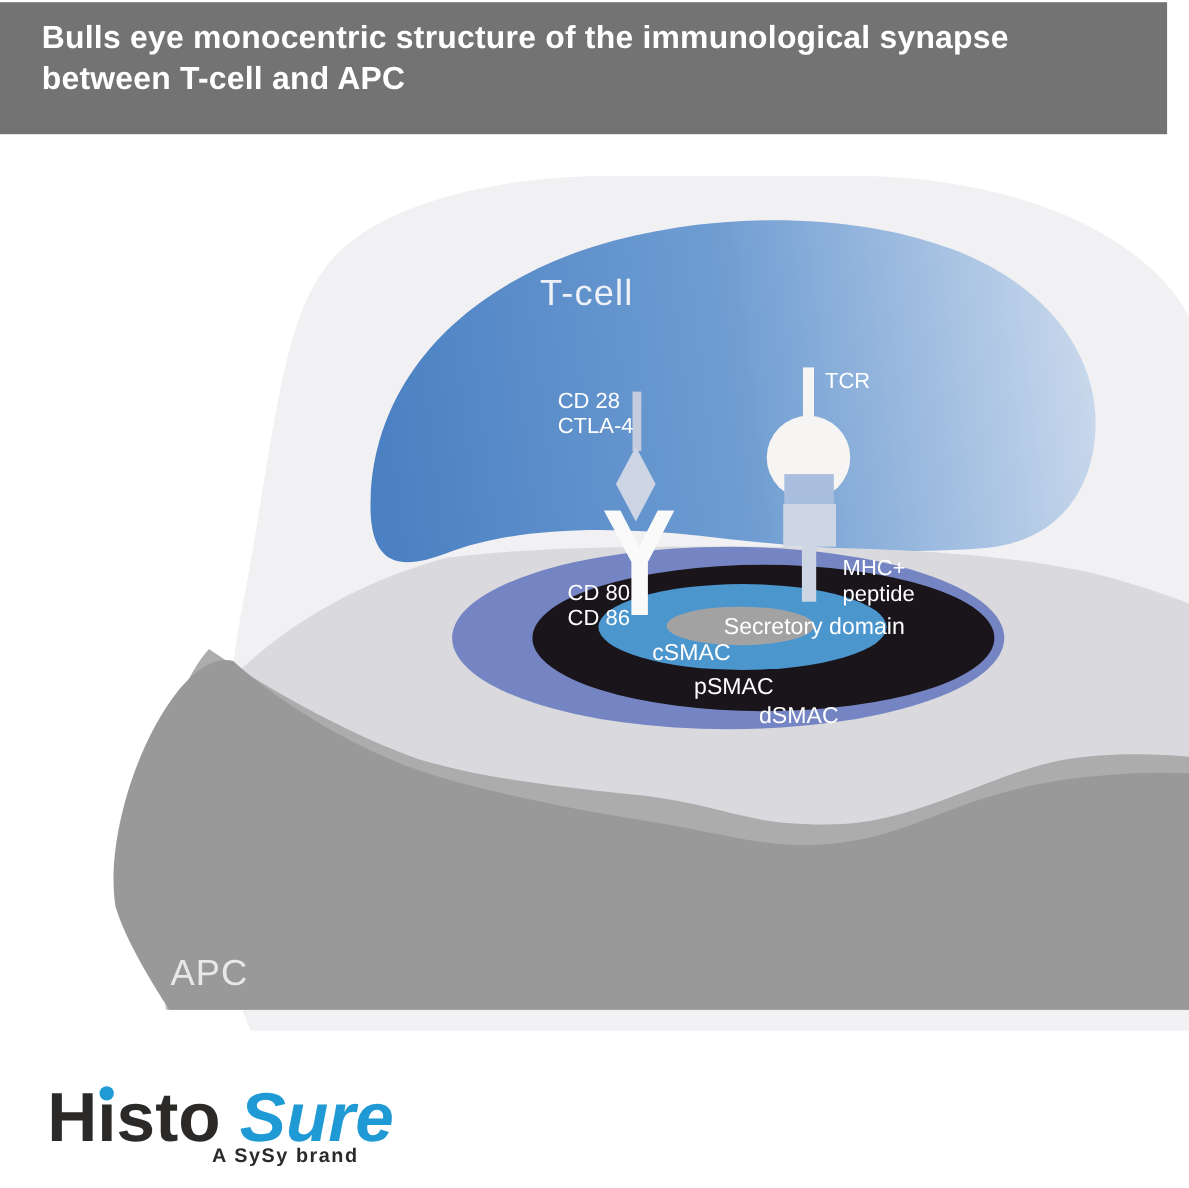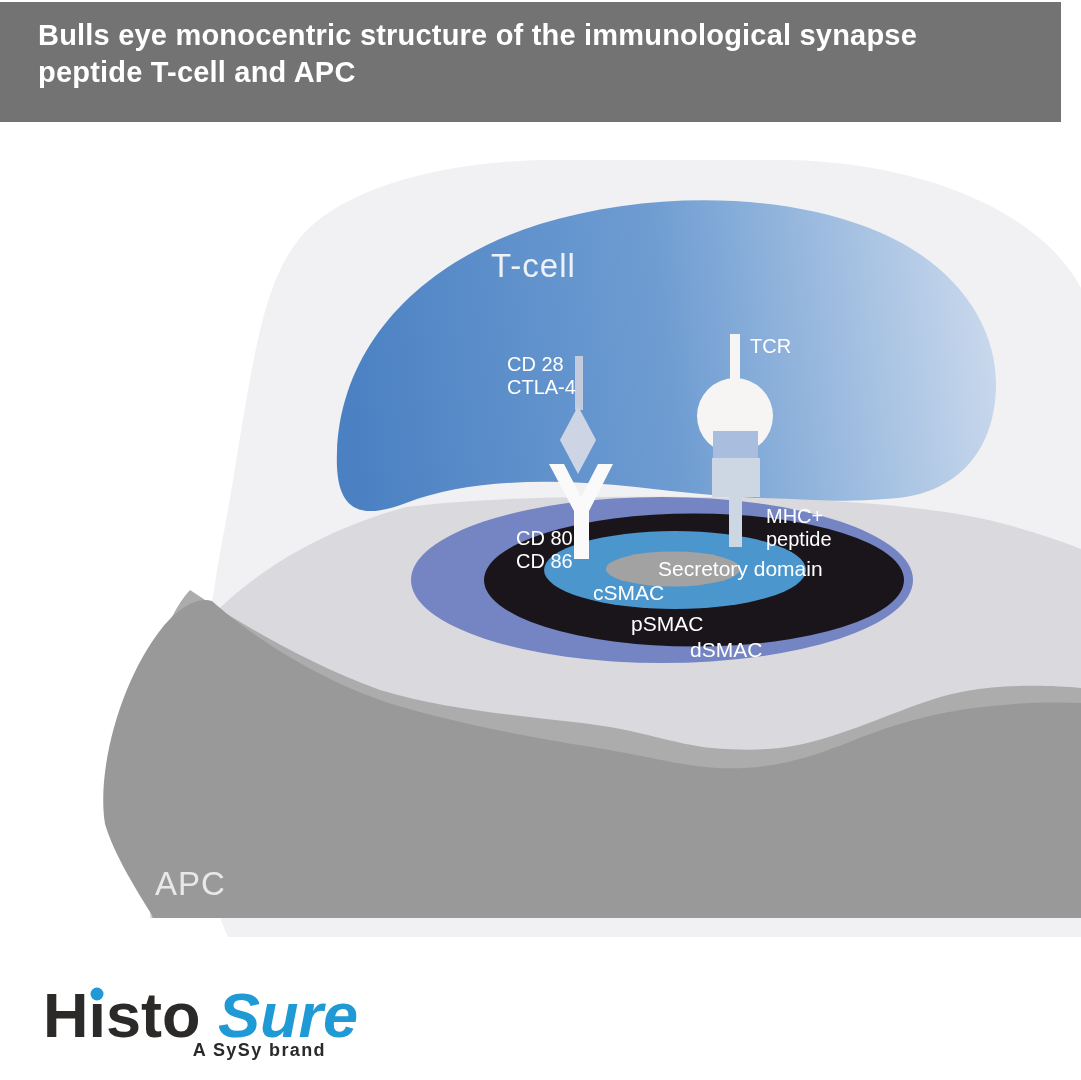--- a/index.html
+++ b/index.html
@@ -43,21 +43,21 @@
     font-family: "Liberation Sans", "DejaVu Sans", sans-serif;
   }
 </style>
 </head>
 <body>
 
 <div class="page">
 
   <header class="title-banner">
     <div>Bulls eye monocentric structure of the immunological synapse</div>
-    <div>peptide T-cell and APC</div>
+    <div>between T-cell and APC</div>
   </header>
 
   <svg class="diagram-svg" viewBox="0 0 1081 1080" xmlns="http://www.w3.org/2000/svg">
 
     <defs>
       <linearGradient id="domeGrad" gradientUnits="userSpaceOnUse" x1="360" y1="480" x2="1000" y2="400">
         <stop offset="0" stop-color="#4b81c3"></stop>
         <stop offset="0.5" stop-color="#6f9dd2"></stop>
         <stop offset="1" stop-color="#c8d8ec"></stop>
       </linearGradient>

